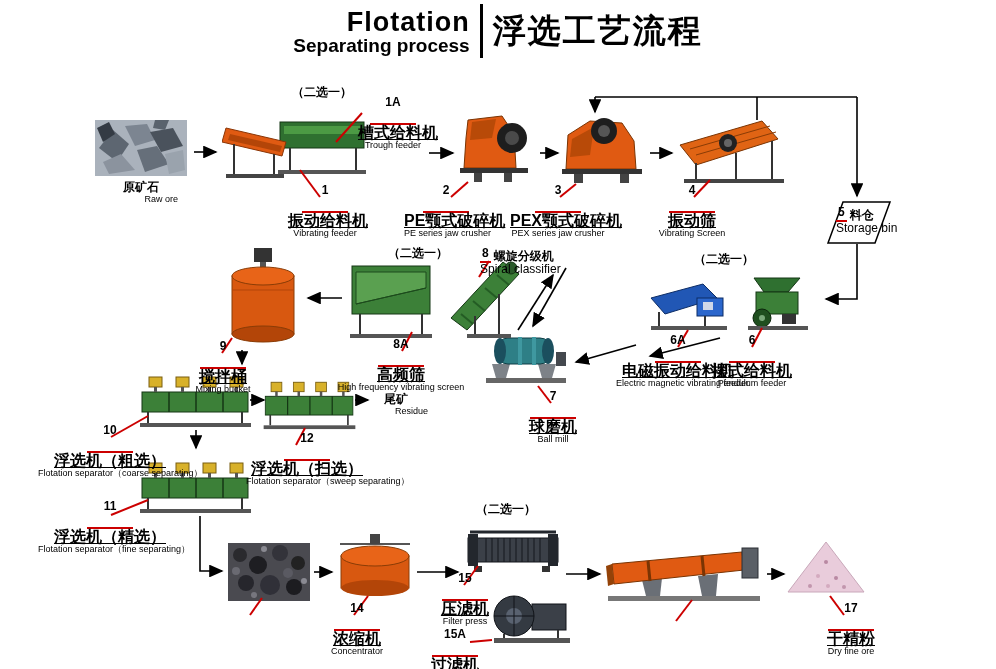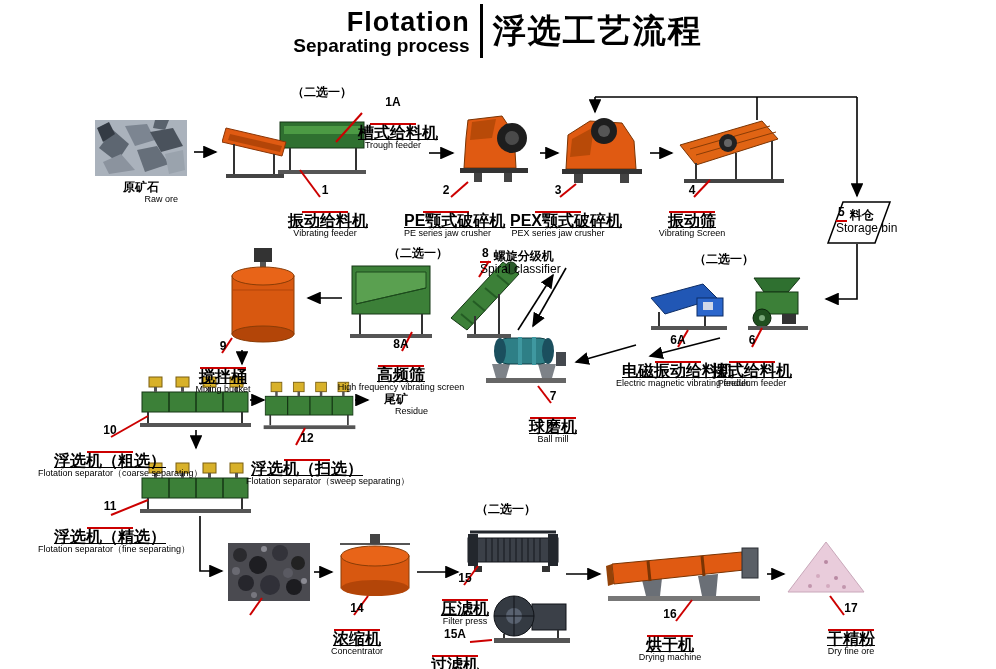--- a/index.html
+++ b/index.html
@@ -518,24 +518,19 @@
   <div class="callout" style="left:422px;top:572px;width:86px">
     <span class="num">15</span>
     <span class="zh">压滤机</span>
     <span class="en">Filter press</span>
   </div>
   <div class="callout" style="left:416px;top:628px;width:78px">
     <span class="num">15A</span>
     <span class="zh">过滤机</span>
     <span class="en">Filter</span>
   </div>
-  <div class="callout" style="left:626px;top:608px;width:88px">
-    <span class="num">16</span>
-    <span class="zh">烘干机</span>
-    <span class="en">Drying machine</span>
-  </div>
   <div class="callout" style="left:804px;top:602px;width:94px">
     <span class="num">17</span>
     <span class="zh">干精粉</span>
     <span class="en">Dry fine ore</span>
   </div>
 
 </div>
 
 </body></html>

